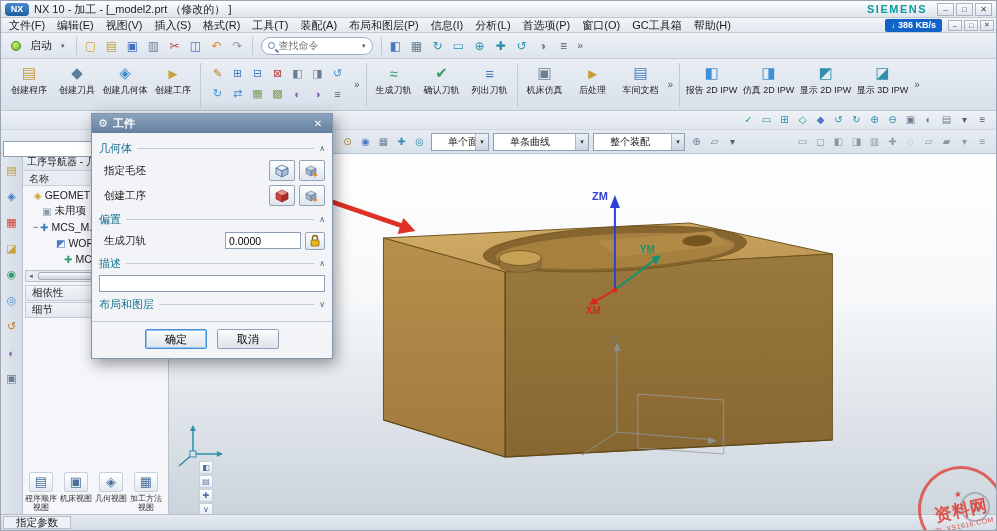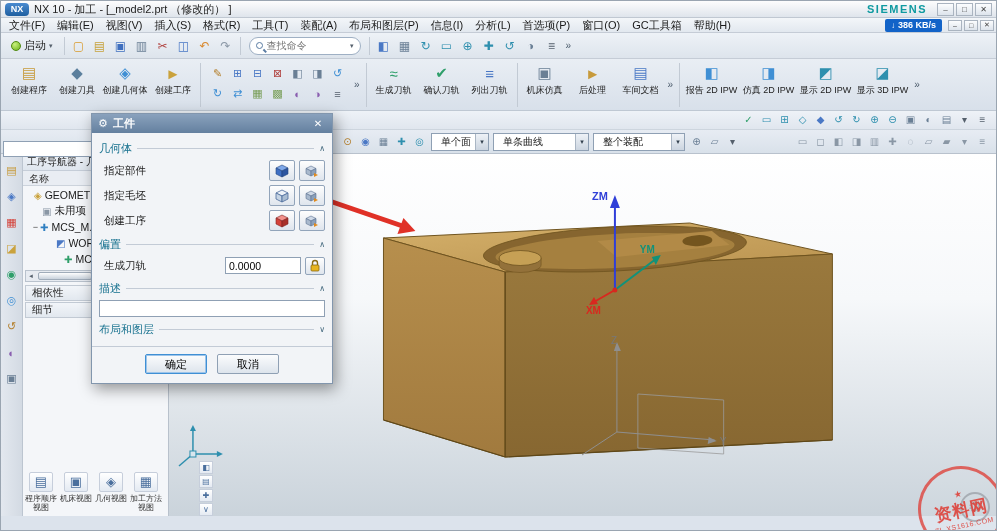--- a/index.html
+++ b/index.html
@@ -19,21 +19,21 @@
   
   .menubar{height:15px;display:flex;align-items:center;background:linear-gradient(#f3f6f9,#e2e8ef);border-bottom:1px solid #c5ccd6;padding:0 2px}
   .menus{display:flex;align-items:center}
   .menu-item{padding:0 6px;font-size:11px;white-space:nowrap;cursor:default}
   .spacer{flex:1}
   .net-badge{background:#1263c8;color:#fff;font-size:9px;height:13px;display:flex;align-items:center;gap:3px;padding:0 6px;border-radius:2px;margin-right:6px;font-weight:bold}
   .nb-ic{font-size:8px}
 
   
   .toolbar1{height:26px;display:flex;align-items:center;gap:1px;padding:0 3px;background:linear-gradient(#eef2f7,#dde4ec);border-bottom:1px solid #c5ccd6}
-  .start-btn{display:flex;align-items:center;gap:3px;padding:0 6px;height:20px;border:1px solid transparent;border-radius:2px}
+  .start-btn{display:flex;align-items:center;gap:9px;padding:0 6px;height:20px;border:1px solid transparent;border-radius:2px}
   .orb{width:10px;height:10px;border-radius:50%;background:radial-gradient(circle at 35% 30%,#c8f07e,#6cb21a);border:1px solid #4f8a10}
   .caret{font-size:7px;color:#55606c}
   .vsep{width:1px;height:18px;background:#c2cad4;margin:0 3px}
   .vsep.tall{height:44px;align-self:center}
   .tb-icons{display:flex;align-items:center;gap:1px}
   .tb-btn{width:20px;height:20px;display:flex;align-items:center;justify-content:center;border:1px solid transparent;border-radius:2px}
   .tb-glyph{font-size:12px;line-height:1}
   .search-box{width:112px;height:18px;background:#fff;border:1px solid #9fb0c4;border-radius:9px;display:flex;align-items:center;padding:0 6px;gap:4px;margin:0 4px}
   .mag{width:7px;height:7px;border:1.5px solid #5a7ca3;border-radius:50%;position:relative;flex:none}
   .mag::after{content:"";position:absolute;width:4px;height:1.5px;background:#5a7ca3;transform:rotate(45deg);left:6px;top:7px}
@@ -51,21 +51,21 @@
   .rb-grid .g{display:flex;align-items:center;justify-content:center;font-size:11px}
   .toolbar2 .overflow{align-self:center}
 
   
   .bandA{height:19px;display:flex;align-items:center;gap:2px;padding:0 5px;background:linear-gradient(#eef2f7,#e0e6ee);border-bottom:1px solid #cdd5de}
   .bandA .tb-btn,.bandB .tb-btn{width:17px;height:16px}
   .bandA .tb-glyph,.bandB .tb-glyph{font-size:10px}
   .bandB{height:24px;display:flex;align-items:center;gap:3px;background:linear-gradient(#e7ecf3,#d9e1ea);border-bottom:1px solid #b9c2cd;padding:0 5px 0 338px}
   .combos{display:flex;align-items:center;gap:4px}
   .combo{height:18px;background:#fff;border:1px solid #8fa0b4;display:flex;align-items:center;font-size:10px}
-  .combo .cv{flex:1;padding:0 9px;white-space:nowrap;overflow:hidden}
+  .combo .cv{flex:1;padding:0 16px;white-space:nowrap;overflow:hidden}
   .combo .ca{width:13px;height:100%;display:flex;align-items:center;justify-content:center;background:linear-gradient(#eef2f7,#ccd5e0);border-left:1px solid #aab6c4;font-size:7px;color:#33404e}
   .gray .tb-glyph{color:#8a97a5}
 
   
   .main{display:flex;height:362px}
   .rail{width:22px;background:linear-gradient(90deg,#e3e8ef,#d3dae3);border-right:1px solid #bcc5d0;display:flex;flex-direction:column;align-items:center;padding-top:8px;gap:9px}
   .ri{width:17px;height:17px;display:flex;align-items:center;justify-content:center;font-size:11px}
 
   .nav-panel{width:146px;background:#f4f6f9;border-right:1px solid #b8c1cc;display:flex;flex-direction:column}
   .nav-hd{height:17px;display:flex;align-items:center;padding:0 4px;font-size:10px;background:linear-gradient(#eef2f7,#dfe6ee);border-bottom:1px solid #c5cdd8}
@@ -666,38 +666,20 @@
       <span class="dt">工件</span>
       <span class="dclose">✕</span>
     </div>
     <div class="dlg-body">
       <div class="sec-hd">
         <span>几何体</span>
           <span class="ln"></span>
         <span class="chev">∧</span>
       </div>
 
-      <div class="geo-row">
-        <span class="lb">指定部件</span>
-        <span class="gbtn">
-          <svg width="14" height="14" viewBox="0 0 14 14">
-            <polygon points="7,1 13,4 7,7 1,4" fill="#7fa8e8" stroke="#24457e" stroke-width="0.6"></polygon>
-            <polygon points="1,4 7,7 7,13 1,10" fill="#3e6fc4" stroke="#24457e" stroke-width="0.6"></polygon>
-            <polygon points="13,4 13,10 7,13 7,7" fill="#2c55a0" stroke="#24457e" stroke-width="0.6"></polygon>
-          </svg>
-        </span>
-        <span class="gbtn">
-          <svg width="14" height="14" viewBox="0 0 14 14">
-            <polygon points="6,2 11,4.5 6,7 1,4.5" fill="#cfd9e6" stroke="#5a7090" stroke-width="0.6"></polygon>
-            <polygon points="1,4.5 6,7 6,12 1,9.5" fill="#a9b9cd" stroke="#5a7090" stroke-width="0.6"></polygon>
-            <polygon points="11,4.5 11,9.5 6,12 6,7" fill="#8ba0b9" stroke="#5a7090" stroke-width="0.6"></polygon>
-            <polygon points="9,9 13,11 9,13" fill="#e08a1e"></polygon>
-          </svg>
-        </span>
-      </div>
 
       <div class="geo-row">
         <span class="lb">指定毛坯</span>
         <span class="gbtn">
           <svg width="14" height="14" viewBox="0 0 14 14">
             <polygon points="7,1 13,4 7,7 1,4" fill="#eef3f9" stroke="#4a6a9a" stroke-width="0.8"></polygon>
             <polygon points="1,4 7,7 7,13 1,10" fill="#c6d4e4" stroke="#4a6a9a" stroke-width="0.8"></polygon>
             <polygon points="13,4 13,10 7,13 7,7" fill="#a9bcd2" stroke="#4a6a9a" stroke-width="0.8"></polygon>
           </svg>
         </span>
@@ -767,14 +749,17 @@
 
   <div class="watermark">
     <span class="wm-logo">⚙</span>
     <span class="stamp">
       <span class="st-star">★</span>
       <span class="st-t">资料网</span>
       <span class="st-s">ZL.XS1616.COM</span>
     </span>
   </div>
 
+  <div class="statusbar">
+    <span class="status-cell">指定参数</span>
+  </div>
 
 </div>
 
 </body></html>

